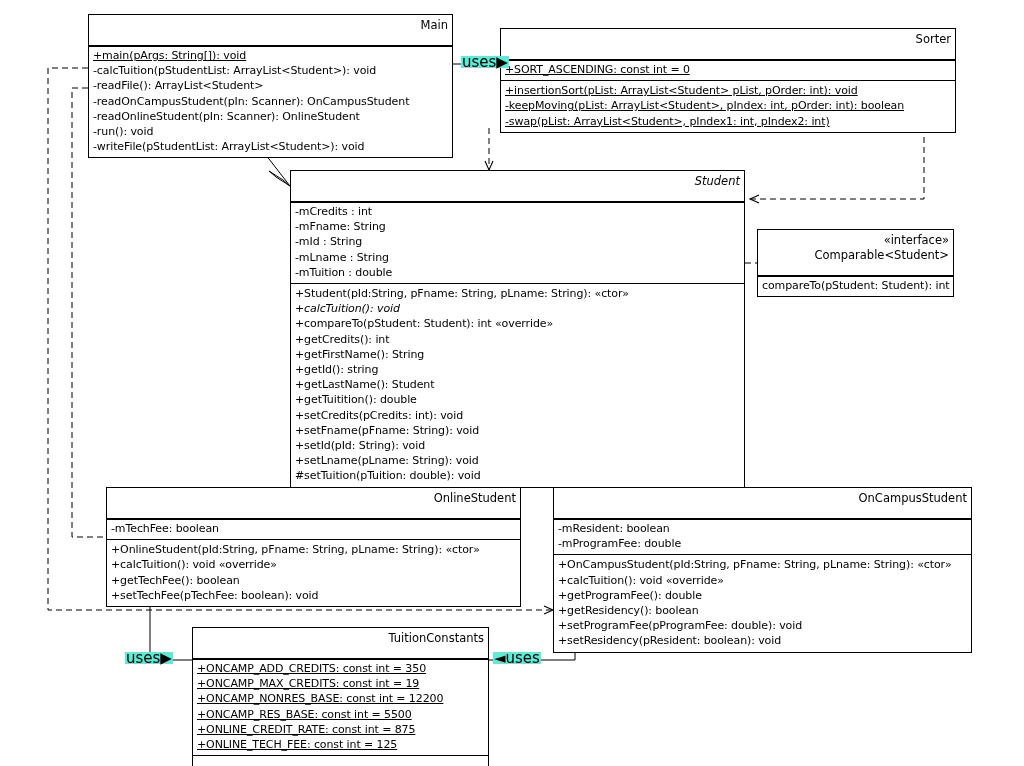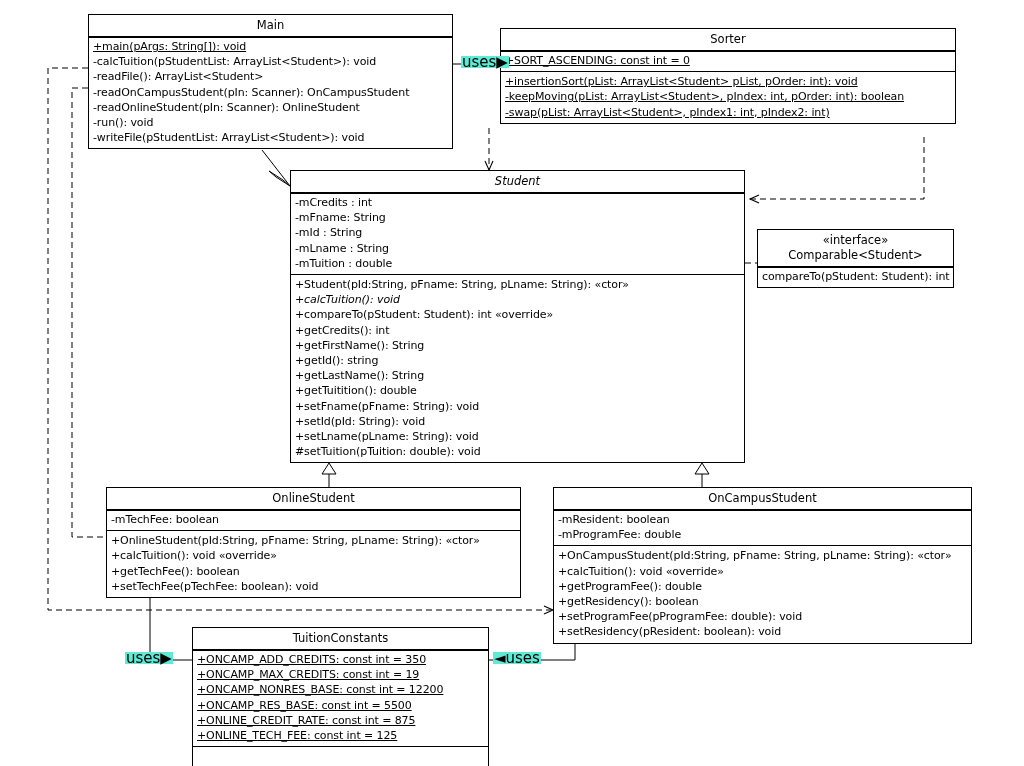--- a/index.html
+++ b/index.html
@@ -12,24 +12,24 @@
   svg.lines{position:absolute;left:0;top:0;width:1024px;height:766px;pointer-events:none;}
 
   .uml-class{
     position:absolute;
     border:1px solid #000000;
     background:#ffffff;
     box-sizing:border-box;
     z-index:5;
   }
   .cls-header{
-    text-align:center;
+    text-align:right;
     font-size:11.5px;
     line-height:15px;
-    padding:3px 4px 3px 4px;
+    padding:3px 4px 12px 4px;
     border-bottom:1px solid #000000;
     box-shadow:0 1px 0 0 #000000;
     white-space:nowrap;
   }
   .cls-header.abstract{font-style:italic;}
   .cls-header .stereo{display:block;font-style:normal;}
   .compartment{
     padding:2px 4px 3px 4px;
   }
   .compartment + .compartment{border-top:1px solid #000000;}
@@ -159,22 +159,23 @@
       <div class="member">-mLname : String</div>
       <div class="member">-mTuition : double</div>
     </div>
     <div class="compartment">
       <div class="member">+Student(pId:String, pFname: String, pLname: String): «ctor»</div>
       <div class="member abstract">+calcTuition(): void</div>
       <div class="member">+compareTo(pStudent: Student): int «override»</div>
       <div class="member">+getCredits(): int</div>
       <div class="member">+getFirstName(): String</div>
       <div class="member">+getId(): string</div>
-      <div class="member">+getLastName(): String</div>
+      <div class="member">+getLastName(): Student</div>
       <div class="member">+getTuitition(): double</div>
+      <div class="member">+setCredits(pCredits: int): void</div>
       <div class="member">+setFname(pFname: String): void</div>
       <div class="member">+setId(pId: String): void</div>
       <div class="member">+setLname(pLname: String): void</div>
       <div class="member">#setTuition(pTuition: double): void</div>
     </div>
   </div>
 
   <div class="uml-class" id="cls-comparable">
     <div class="cls-header">
       <span class="stereo">«interface»</span>

